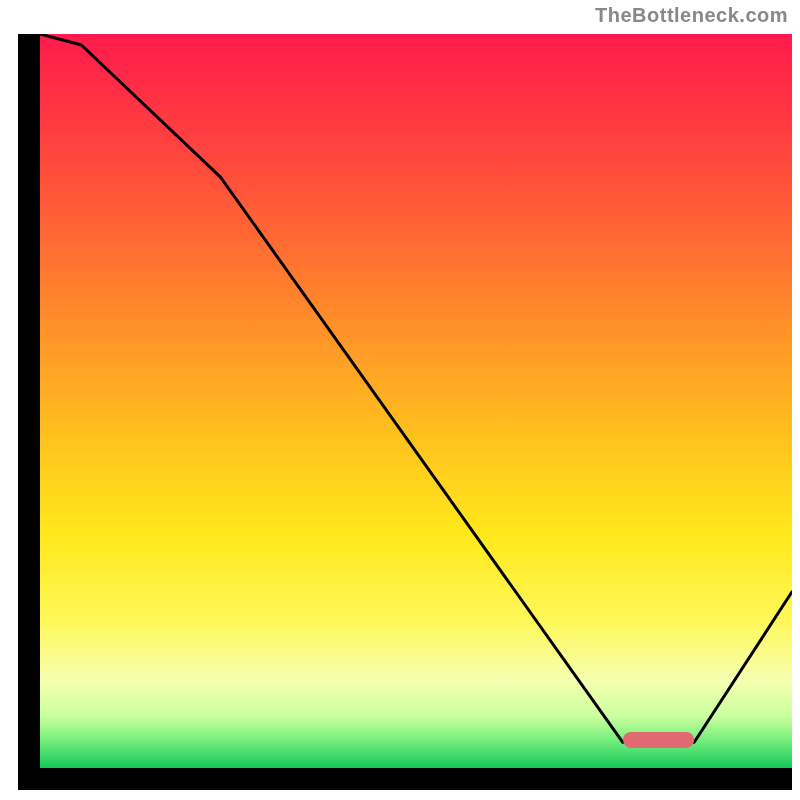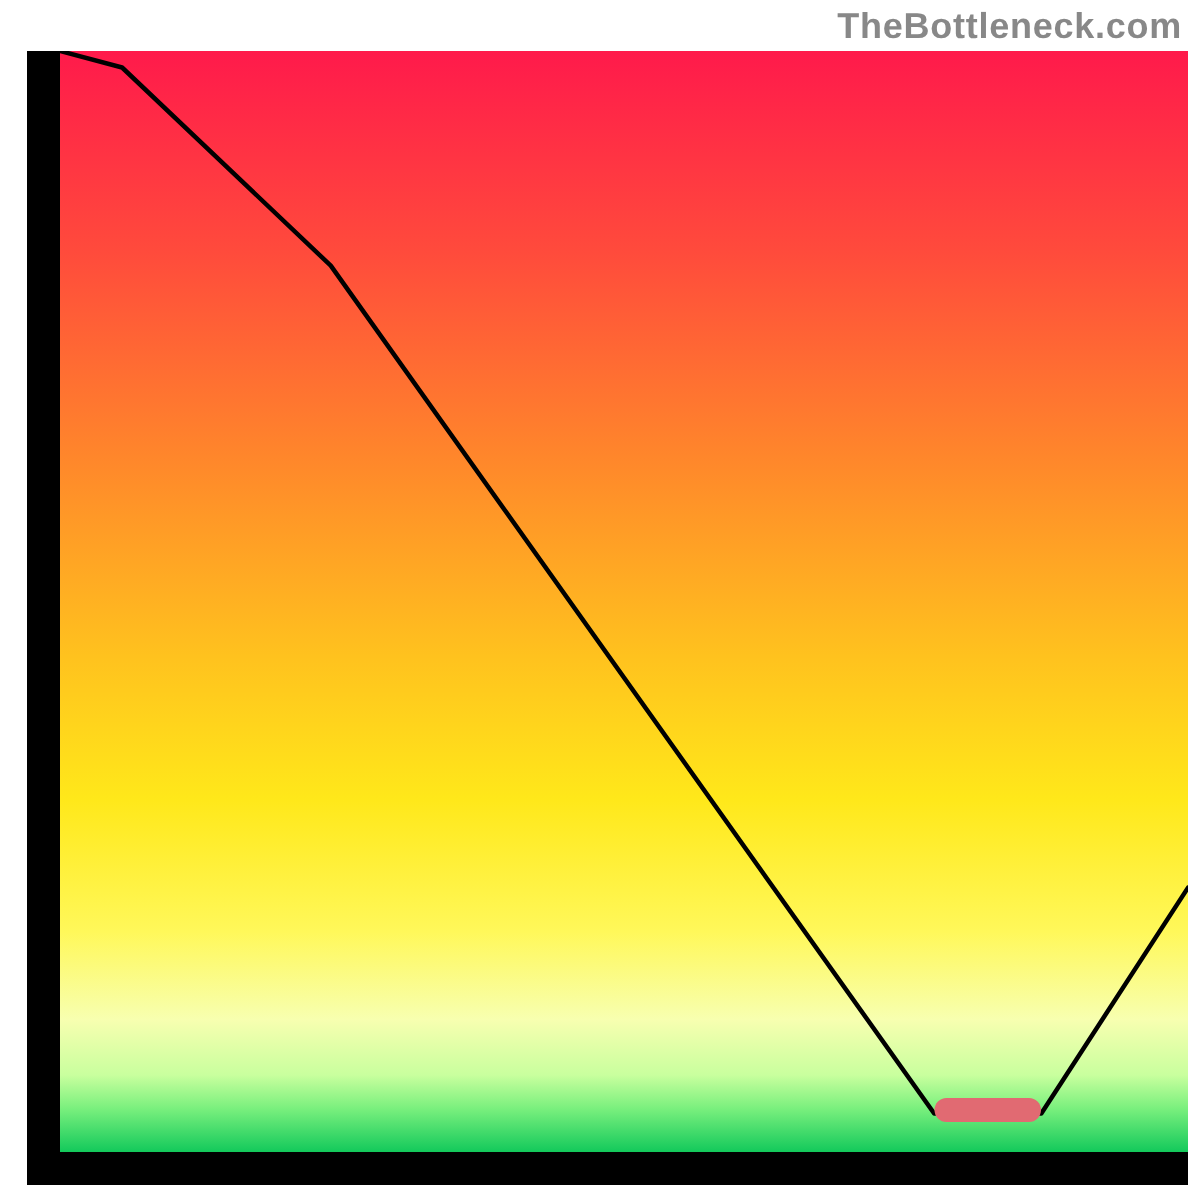--- a/index.html
+++ b/index.html
@@ -14,21 +14,21 @@
   .stage {
     position: relative;
     width: 800px;
     height: 800px;
     background: #ffffff;
   }
   .watermark {
     position: absolute;
     top: 4px;
     right: 12px;
-    font-size: 24px;
+    font-size: 20px;
     font-weight: 600;
     color: #888888;
     letter-spacing: 0.5px;
   }
   .axis-y, .axis-x {
     position: absolute;
     background: #000000;
   }
   .plot-area {
     position: absolute;

